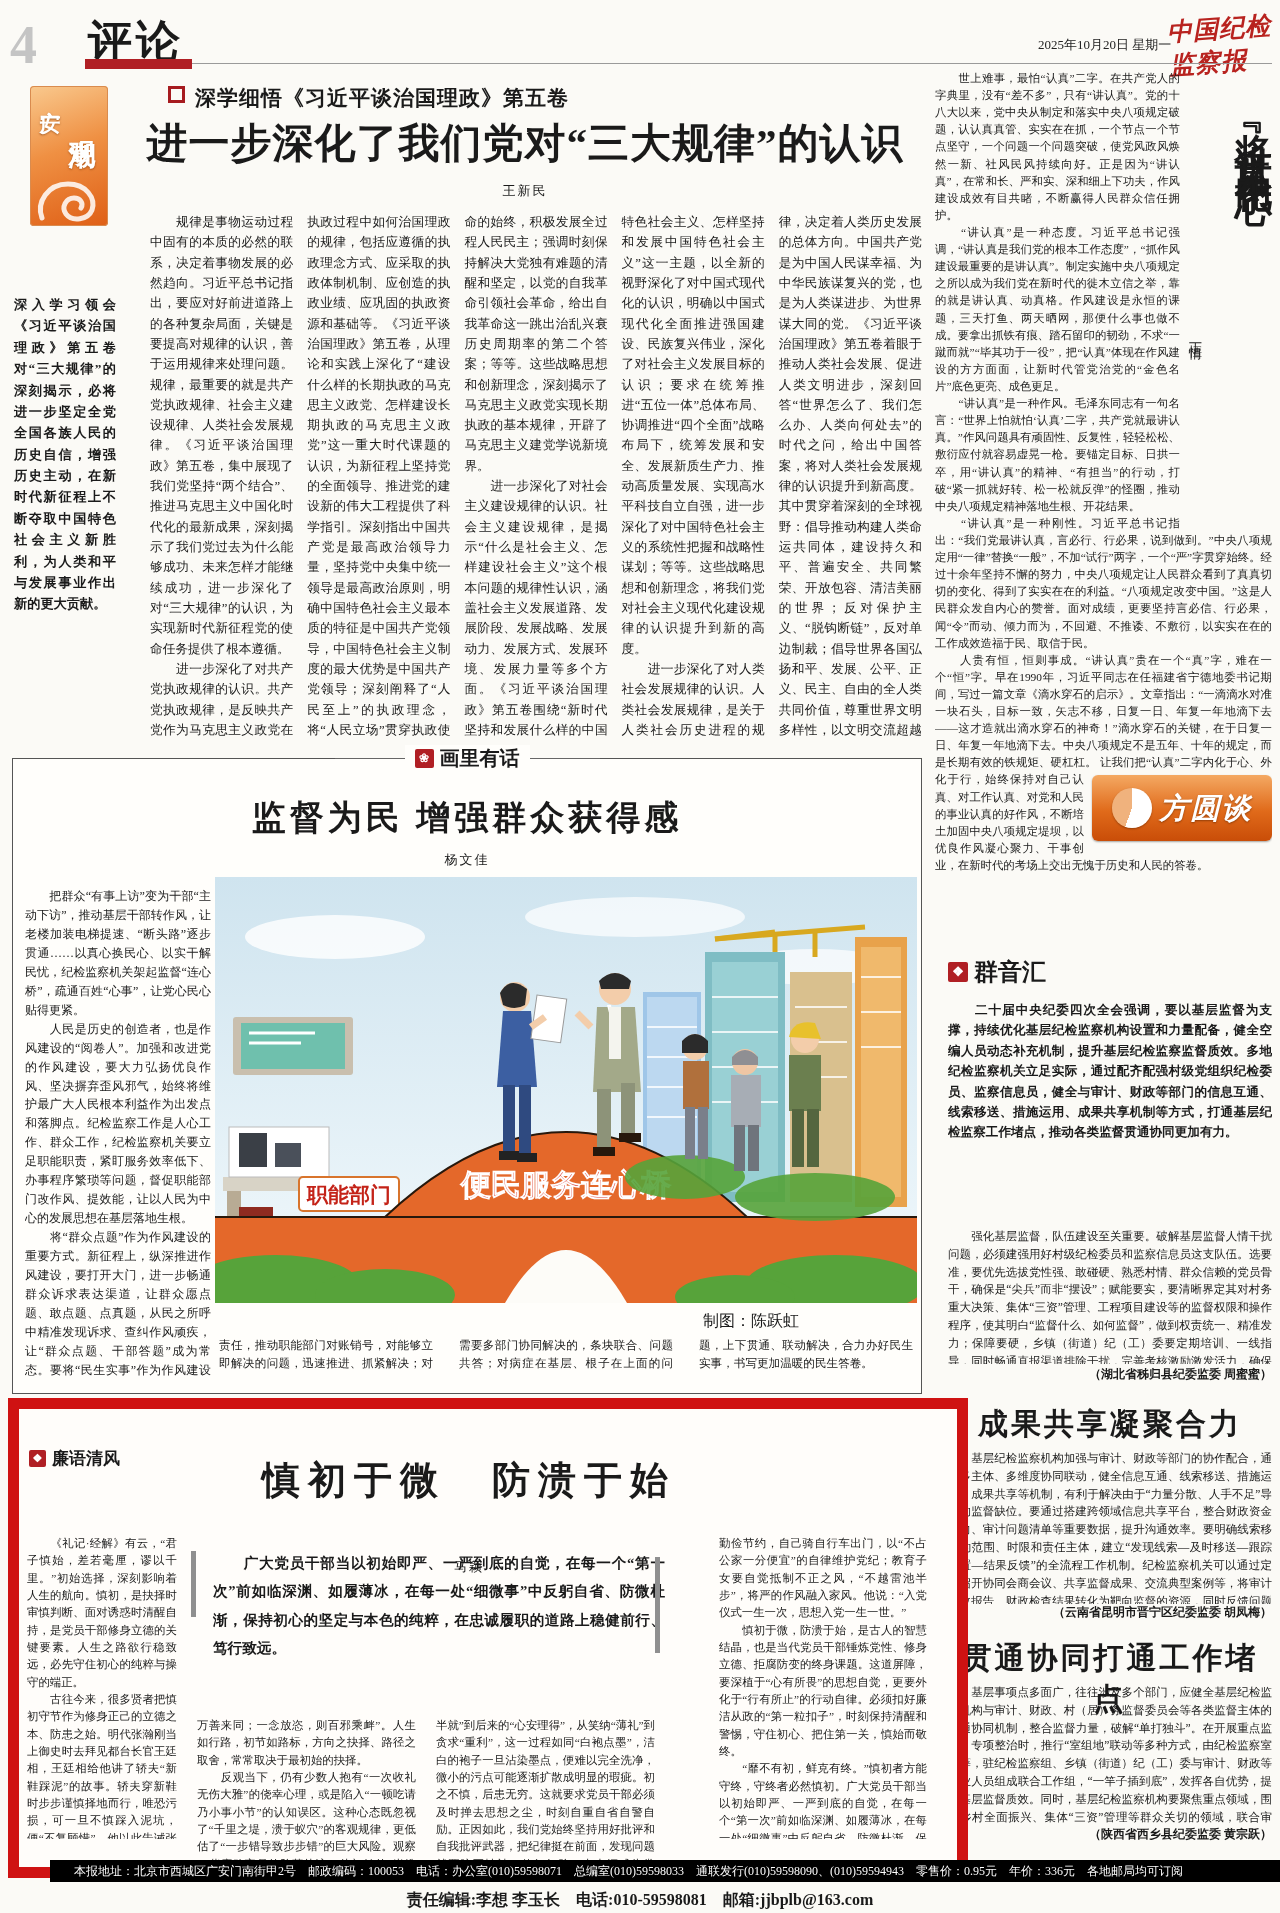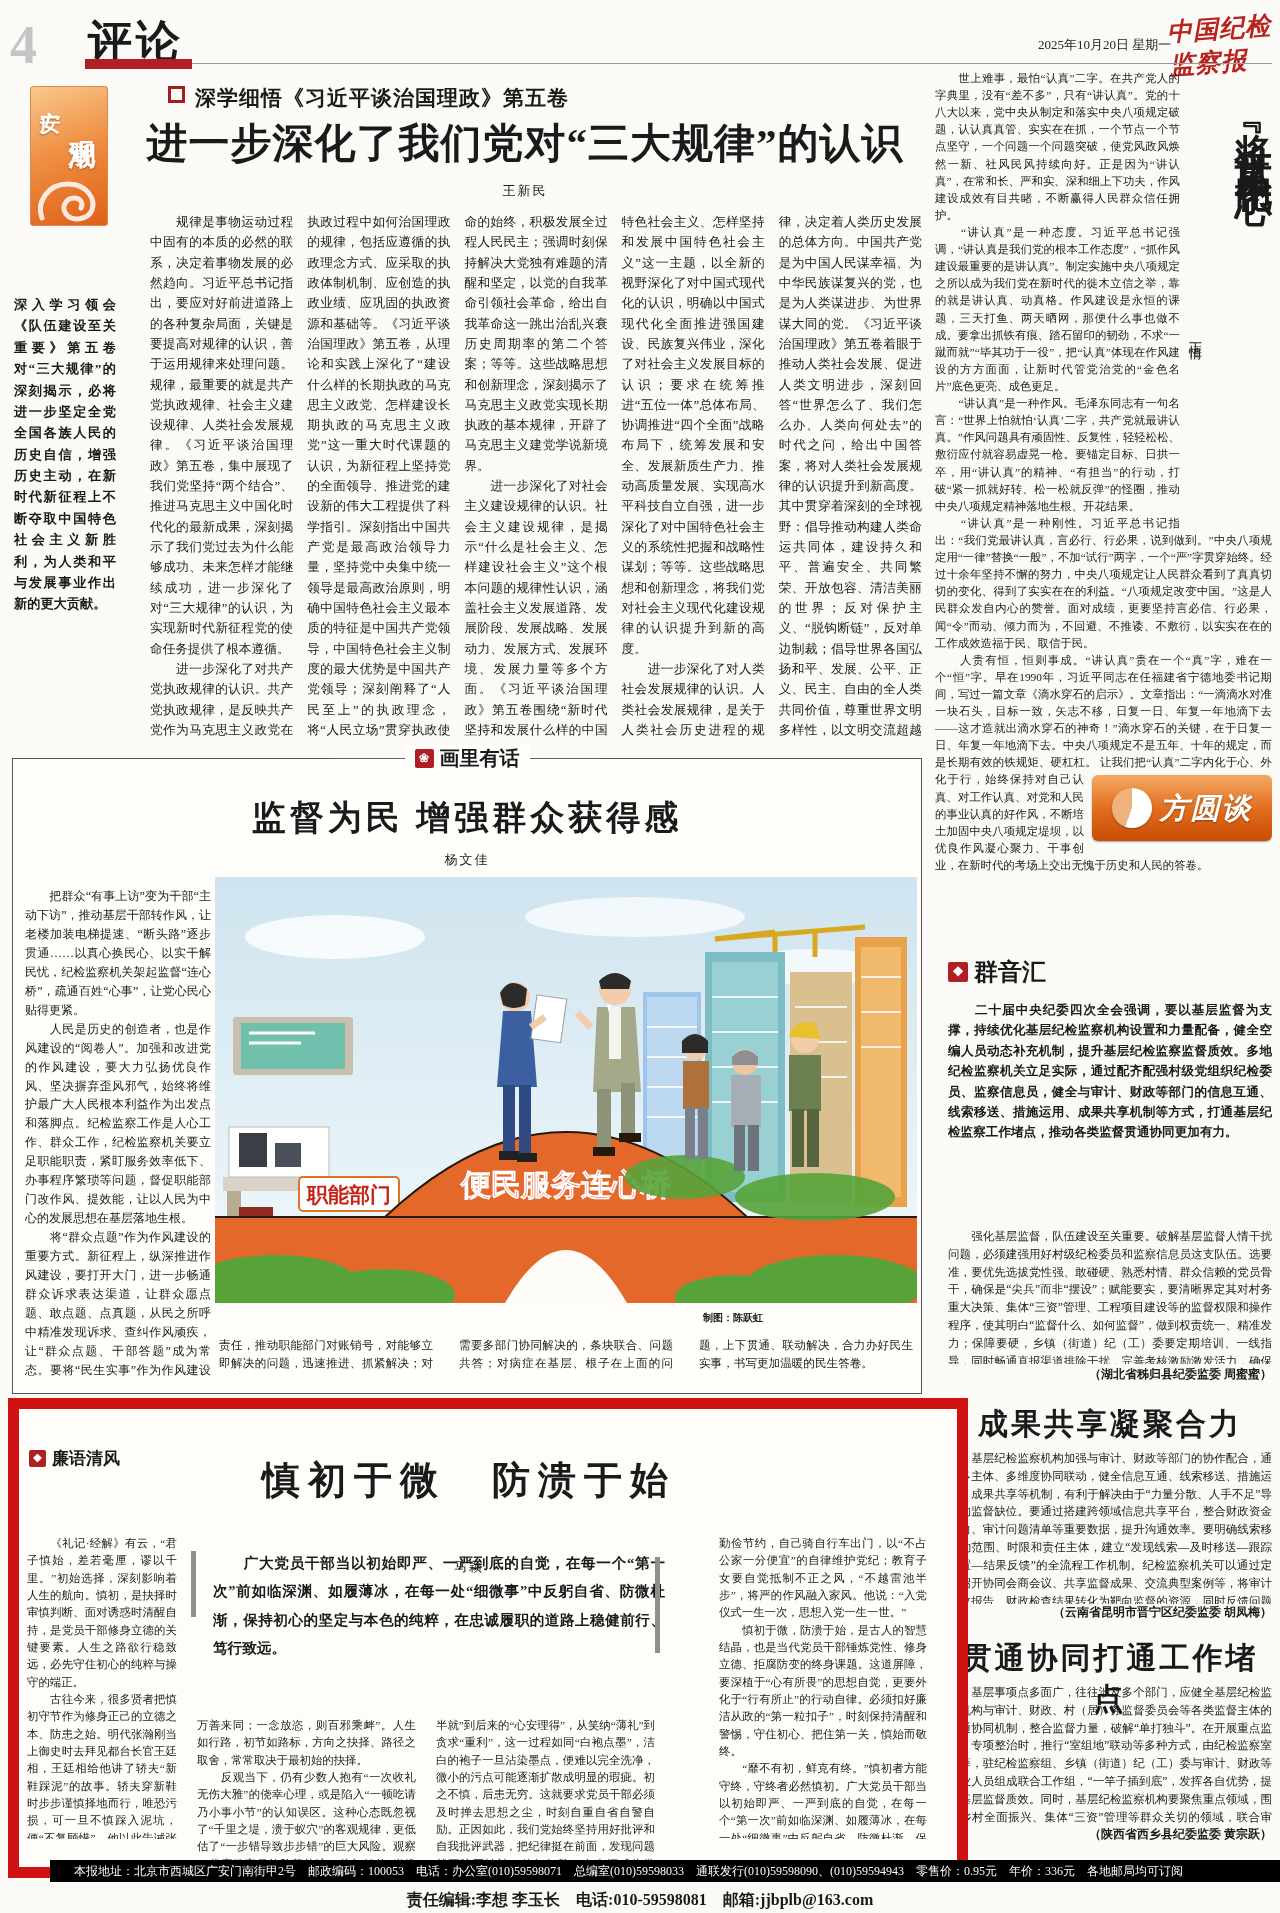--- a/index.html
+++ b/index.html
@@ -43,21 +43,21 @@
   .railtitle{font-size:30px;font-weight:bold;text-align:center;letter-spacing:3px;}
   .railbody{font-size:11.5px;line-height:1.55;overflow:hidden;}
   .railsrc{font-size:12px;font-weight:bold;text-align:right;}
   
   .cbox{border:1.5px solid #555;background:#fffefb;}
   .clabel{background:#fffefb;padding:0 10px;font-size:20px;}
   .cline{width:70px;height:1px;background:#666;}
   .ctitle{font-size:34px;font-weight:bold;letter-spacing:4px;text-align:center;}
   .cleft{font-size:12px;line-height:1.58;overflow:hidden;}
   .cbottom{column-count:3;column-gap:26px;font-size:11.6px;line-height:1.55;overflow:hidden;}
-  .credit{font-size:10px;font-weight:bold;}
+  .credit{font-size:16px;font-weight:normal;}
   
   .redbox{border:11px solid #cf1212;background:#fffdfa;}
   .lqtitle{font-size:38px;font-weight:bold;letter-spacing:8px;text-align:center;}
   .quote{font-size:14.6px;font-weight:bold;line-height:1.95;padding:6px 16px;}
   .qbar{position:absolute;width:5px;background:#8f8f8f;}
   .lqcol{font-size:11.4px;line-height:1.52;overflow:hidden;}
   .lq2{column-count:2;column-gap:20px;margin-top:40px;}
   
   .infobar{background:#000000;color:#fff;font-size:12px;display:flex;align-items:center;}
   .editorline{font-size:16px;text-align:center;font-weight:bold;}
@@ -74,21 +74,21 @@
   <div class="abs hrule" style="left:85px;top:63px;width:1187px;"></div>
   <div class="abs redbar" style="left:85px;top:59px;width:107px;height:10px;"></div>
 
   <div class="abs gbadge" style="left:30px;top:86px;">
     <span style="right:44px;top:8px;font-size:21px;">广安</span>
     <span style="right:8px;top:34px;font-size:27px;">观潮</span>
     <svg class="abs" style="left:4px;bottom:2px;" width="70" height="52" viewBox="0 0 70 52">
       <path d="M8 46 C2 30 14 12 34 12 C52 12 62 26 58 38 C54 48 38 50 32 42 C27 35 32 26 40 26 C46 26 50 31 47 36" fill="none" stroke="#fff" stroke-width="5" opacity="0.85" stroke-linecap="round"></path>
     </svg>
   </div>
-  <div class="abs sbintro just" style="left:14px;top:294px;width:102px;height:195px;">深入学习领会《队伍建设至关重要》第五卷对“三大规律”的深刻揭示，必将进一步坚定全党全国各族人民的历史自信，增强历史主动，在新时代新征程上不断夺取中国特色社会主义新胜利，为人类和平与发展事业作出新的更大贡献。</div>
+  <div class="abs sbintro just" style="left:14px;top:294px;width:102px;height:195px;">深入学习领会《习近平谈治国理政》第五卷对“三大规律”的深刻揭示，必将进一步坚定全党全国各族人民的历史自信，增强历史主动，在新时代新征程上不断夺取中国特色社会主义新胜利，为人类和平与发展事业作出新的更大贡献。</div>
 
   <div class="abs eyebrow" style="left:168px;top:84px;"><span class="eyesq"></span><span>深学细悟《习近平谈治国理政》第五卷</span></div>
   <div class="abs leadtitle" style="left:140px;top:116px;width:770px;">进一步深化了我们党对“三大规律”的认识</div>
   <div class="abs byline" style="left:140px;top:182px;width:770px;">王新民</div>
   <div class="abs leadbody just pre" style="left:150px;top:212px;width:772px;height:542px;">　　规律是事物运动过程中固有的本质的必然的联系，决定着事物发展的必然趋向。习近平总书记指出，要应对好前进道路上的各种复杂局面，关键是要提高对规律的认识，善于运用规律来处理问题。规律，最重要的就是共产党执政规律、社会主义建设规律、人类社会发展规律。《习近平谈治国理政》第五卷，集中展现了我们党坚持“两个结合”、推进马克思主义中国化时代化的最新成果，深刻揭示了我们党过去为什么能够成功、未来怎样才能继续成功，进一步深化了对“三大规律”的认识，为实现新时代新征程党的使命任务提供了根本遵循。
 　　进一步深化了对共产党执政规律的认识。共产党执政规律，是反映共产党作为马克思主义政党在执政过程中如何治国理政的规律，包括应遵循的执政理念方式、应采取的执政体制机制、应创造的执政业绩、应巩固的执政资源和基础等。《习近平谈治国理政》第五卷，从理论和实践上深化了“建设什么样的长期执政的马克思主义政党、怎样建设长期执政的马克思主义政党”这一重大时代课题的认识，为新征程上坚持党的全面领导、推进党的建设新的伟大工程提供了科学指引。深刻指出中国共产党是最高政治领导力量，坚持党中央集中统一领导是最高政治原则，明确中国特色社会主义最本质的特征是中国共产党领导，中国特色社会主义制度的最大优势是中国共产党领导；深刻阐释了“人民至上”的执政理念，将“人民立场”贯穿执政使命的始终，积极发展全过程人民民主；强调时刻保持解决大党独有难题的清醒和坚定，以党的自我革命引领社会革命，给出自我革命这一跳出治乱兴衰历史周期率的第二个答案；等等。这些战略思想和创新理念，深刻揭示了马克思主义政党实现长期执政的基本规律，开辟了马克思主义建党学说新境界。
 　　进一步深化了对社会主义建设规律的认识。社会主义建设规律，是揭示“什么是社会主义、怎样建设社会主义”这个根本问题的规律性认识，涵盖社会主义发展道路、发展阶段、发展战略、发展动力、发展方式、发展环境、发展力量等多个方面。《习近平谈治国理政》第五卷围绕“新时代坚持和发展什么样的中国特色社会主义、怎样坚持和发展中国特色社会主义”这一主题，以全新的视野深化了对中国式现代化的认识，明确以中国式现代化全面推进强国建设、民族复兴伟业，深化了对社会主义发展目标的认识；要求在统筹推进“五位一体”总体布局、协调推进“四个全面”战略布局下，统筹发展和安全、发展新质生产力、推动高质量发展、实现高水平科技自立自强，进一步深化了对中国特色社会主义的系统性把握和战略性谋划；等等。这些战略思想和创新理念，将我们党对社会主义现代化建设规律的认识提升到新的高度。
 　　进一步深化了对人类社会发展规律的认识。人类社会发展规律，是关于人类社会历史进程的规律，决定着人类历史发展的总体方向。中国共产党是为中国人民谋幸福、为中华民族谋复兴的党，也是为人类谋进步、为世界谋大同的党。《习近平谈治国理政》第五卷着眼于推动人类社会发展、促进人类文明进步，深刻回答“世界怎么了、我们怎么办、人类向何处去”的时代之问，给出中国答案，将对人类社会发展规律的认识提升到新高度。其中贯穿着深刻的全球视野：倡导推动构建人类命运共同体，建设持久和平、普遍安全、共同繁荣、开放包容、清洁美丽的世界；反对保护主义、“脱钩断链”，反对单边制裁；倡导世界各国弘扬和平、发展、公平、正义、民主、自由的全人类共同价值，尊重世界文明多样性，以文明交流超越文明隔阂、文明互鉴超越文明冲突、文明共存超越文明优越，携手战胜挑战；等等。这些战略思想和创新理念，对中国和平发展、世界繁荣进步都具有重大而深远的意义。
 　　顺理而举易为力，背时而动难为功。《习近平谈治国理政》第五卷闪耀着辩证唯物主义和历史唯物主义的真理光芒。深入学习领会其中对“三大规律”的深刻揭示，必将进一步坚定全党全国各族人民的历史自信，增强历史主动，在新时代新征程上不断夺取中国特色社会主义新胜利，为人类和平与发展事业作出新的更大贡献。</div>
 

